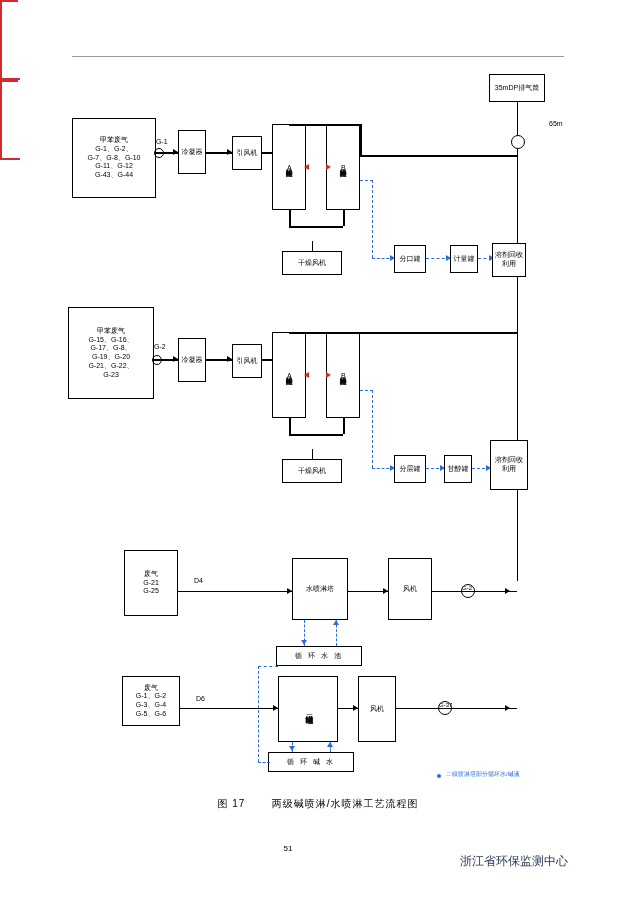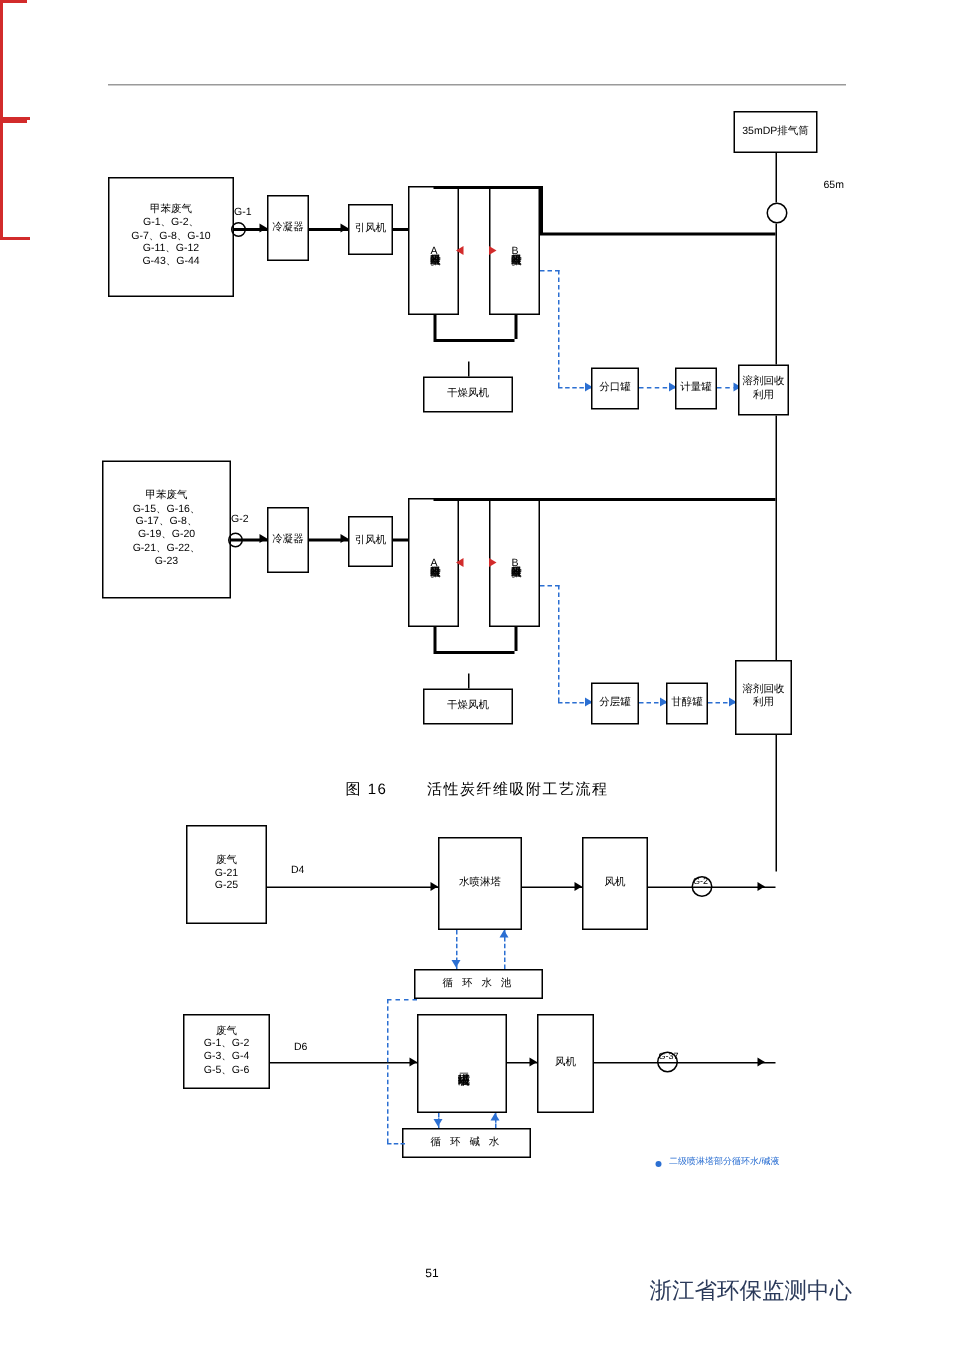--- a/index.html
+++ b/index.html
@@ -126,21 +126,21 @@
     bottom: 47px;
     left: 0; width: 576px;
     text-align: center;
     font-size: 8px;
     color: #000;
   }
   .footer-right {
     position: absolute;
     bottom: 30px;
     right: 68px;
-    font-size: 15px;
+    font-size: 12px;
     color: #2b3a5a;
     white-space: nowrap;
   }
 </style>
 </head>
 <body>
 
 <div id="page">
 
   <div class="hdr-rule"></div>
@@ -250,25 +250,20 @@
   <div class="arrow ar-r blueA" style="left:390px;top:465px;"></div>
 
   <div class="box" style="left:394px;top:455px;width:32px;height:28px;">分层罐</div>
   <div class="dash-blue" style="left:426px;top:468px;width:18px;"></div>
   <div class="arrow ar-r blueA" style="left:440px;top:465px;"></div>
   <div class="box" style="left:444px;top:455px;width:28px;height:28px;">甘醇罐</div>
   <div class="dash-blue" style="left:472px;top:468px;width:18px;"></div>
   <div class="arrow ar-r blueA" style="left:486px;top:465px;"></div>
   <div class="box" style="left:490px;top:440px;width:38px;height:50px;">溶剂回收利用</div>
 
-  <div class="caption" style="top:519px;">
-    <span>图 16</span>
-    &nbsp;&nbsp;&nbsp;&nbsp;&nbsp;
-    <span>活性炭纤维吸附工艺流程</span>
-  </div>
 
   <div class="box" style="left:124px;top:550px;width:54px;height:66px;white-space:pre-line;">废气
 G-21
 G-25</div>
   <div class="lbl" style="left:194px;top:577px;">D4</div>
   <div class="ln h" style="left:178px;top:591px;width:114px;"></div>
   <div class="arrow ar-r" style="left:287px;top:588px;"></div>
 
   <div class="box" style="left:292px;top:558px;width:56px;height:62px;">水喷淋塔</div>
   <div class="ln h" style="left:348px;top:591px;width:40px;"></div>
@@ -310,17 +305,22 @@
   <div class="dash-blue-v" style="left:330px;top:742px;height:10px;"></div>
   <div class="arrow ar-u blueA" style="left:327px;top:742px;"></div>
 
   <div class="dash-blue-v" style="left:258px;top:666px;height:96px;"></div>
   <div class="dash-blue" style="left:258px;top:666px;width:20px;"></div>
   <div class="dash-blue" style="left:258px;top:762px;width:12px;"></div>
 
   <div class="legend-dot" style="left:437px;top:774px;"></div>
   <div class="legend" style="left:446px;top:770px;">二级喷淋塔部分循环水/碱液</div>
 
+  <div class="caption" style="top:797px;">
+    <span>图 17</span>
+    &nbsp;&nbsp;&nbsp;&nbsp;&nbsp;
+    <span>两级碱喷淋/水喷淋工艺流程图</span>
+  </div>
 
   <div class="pgnum">51</div>
   <div class="footer-right">浙江省环保监测中心</div>
 
 </div>
 
 </body></html>

